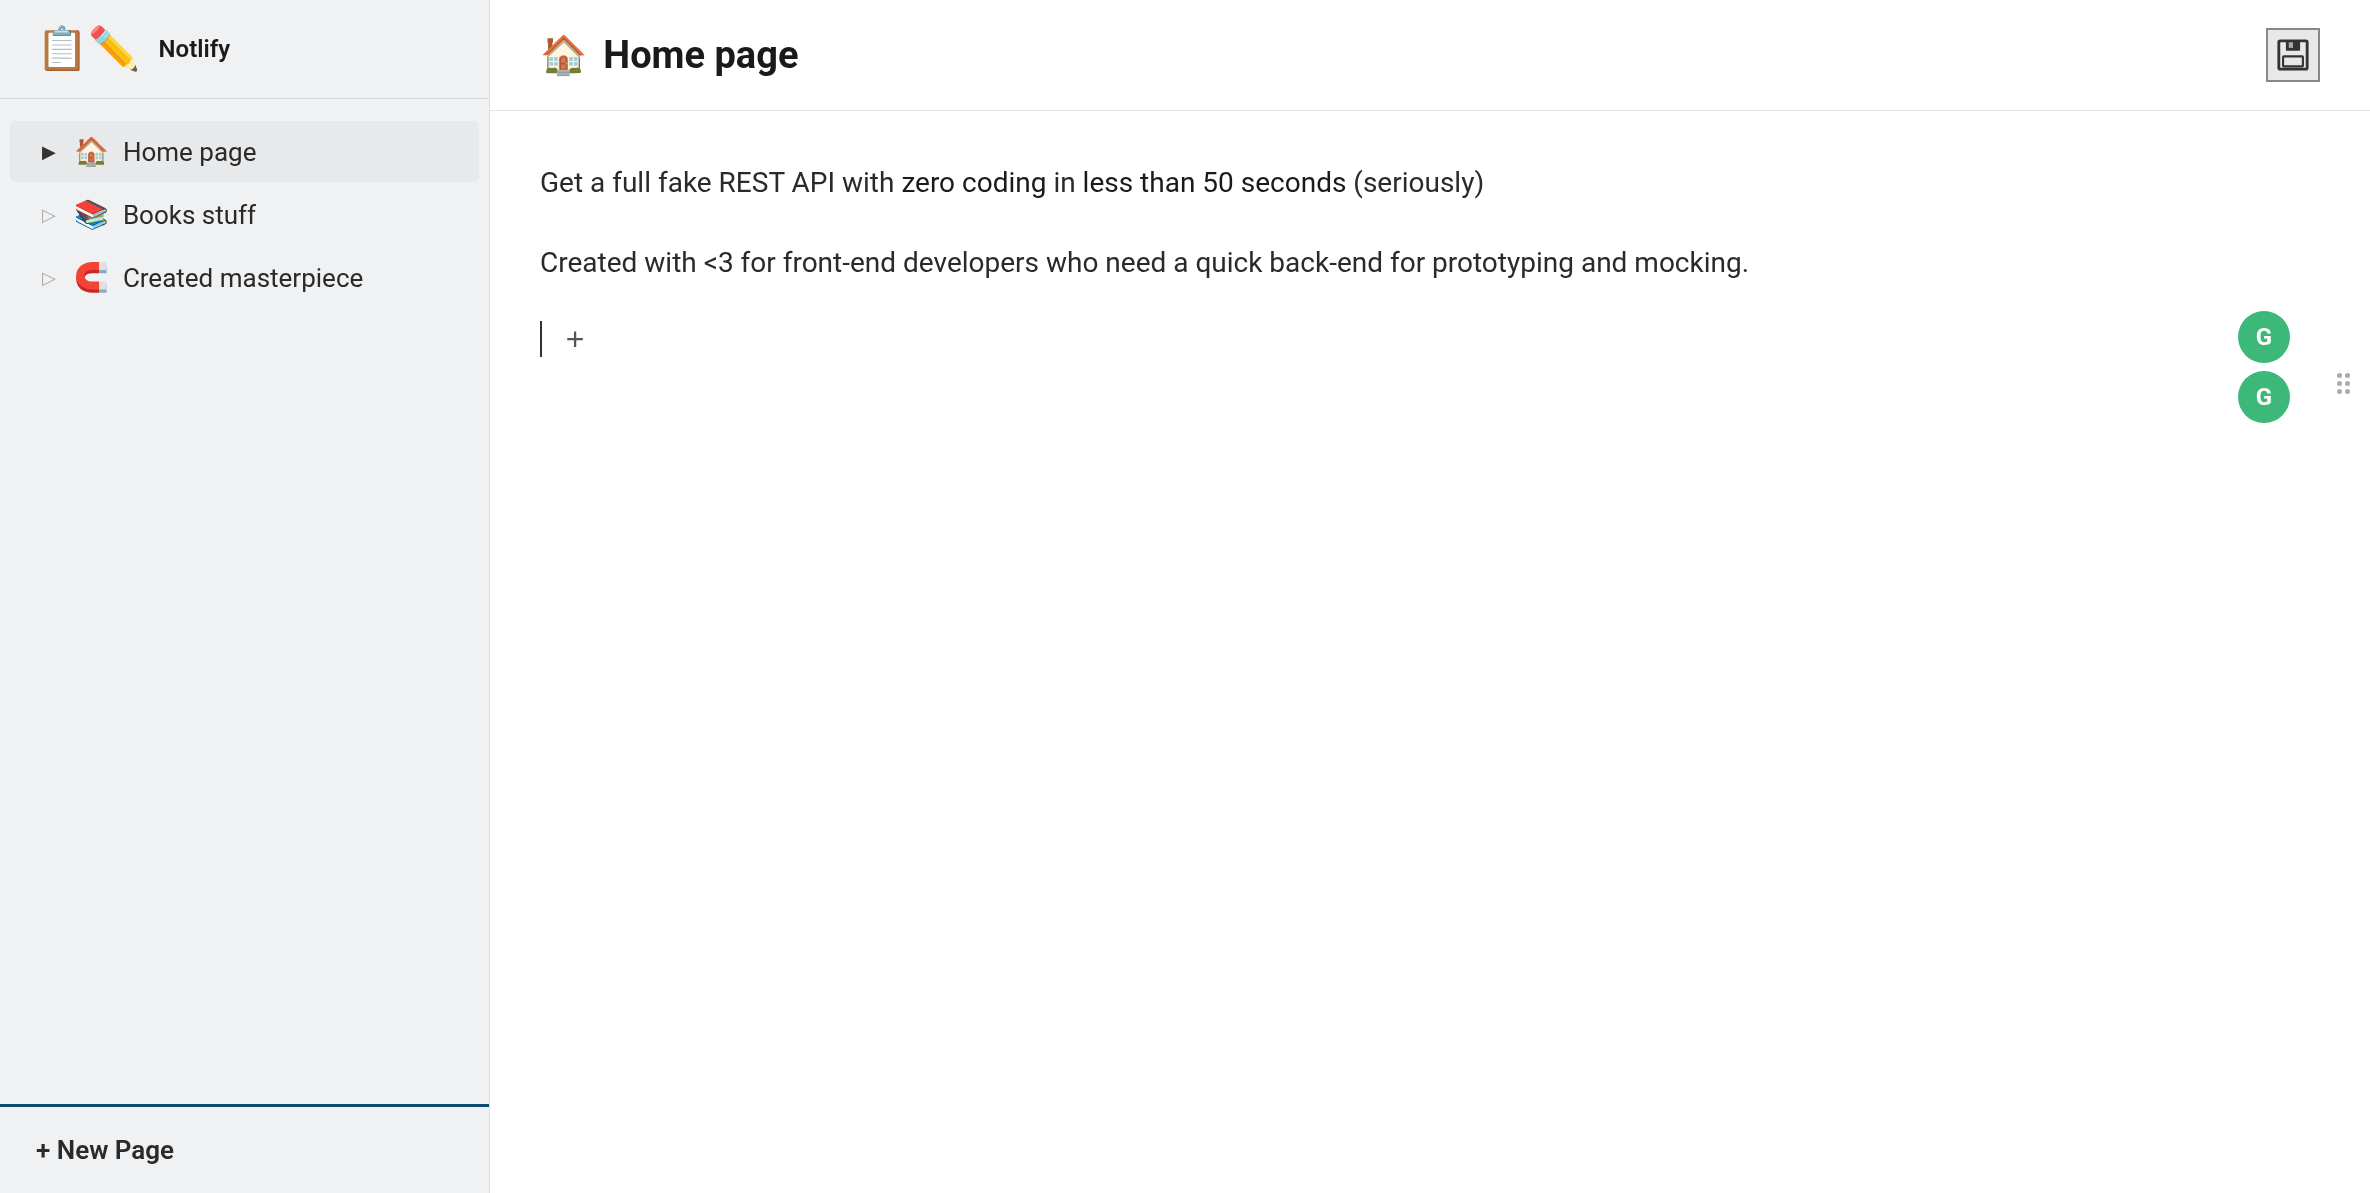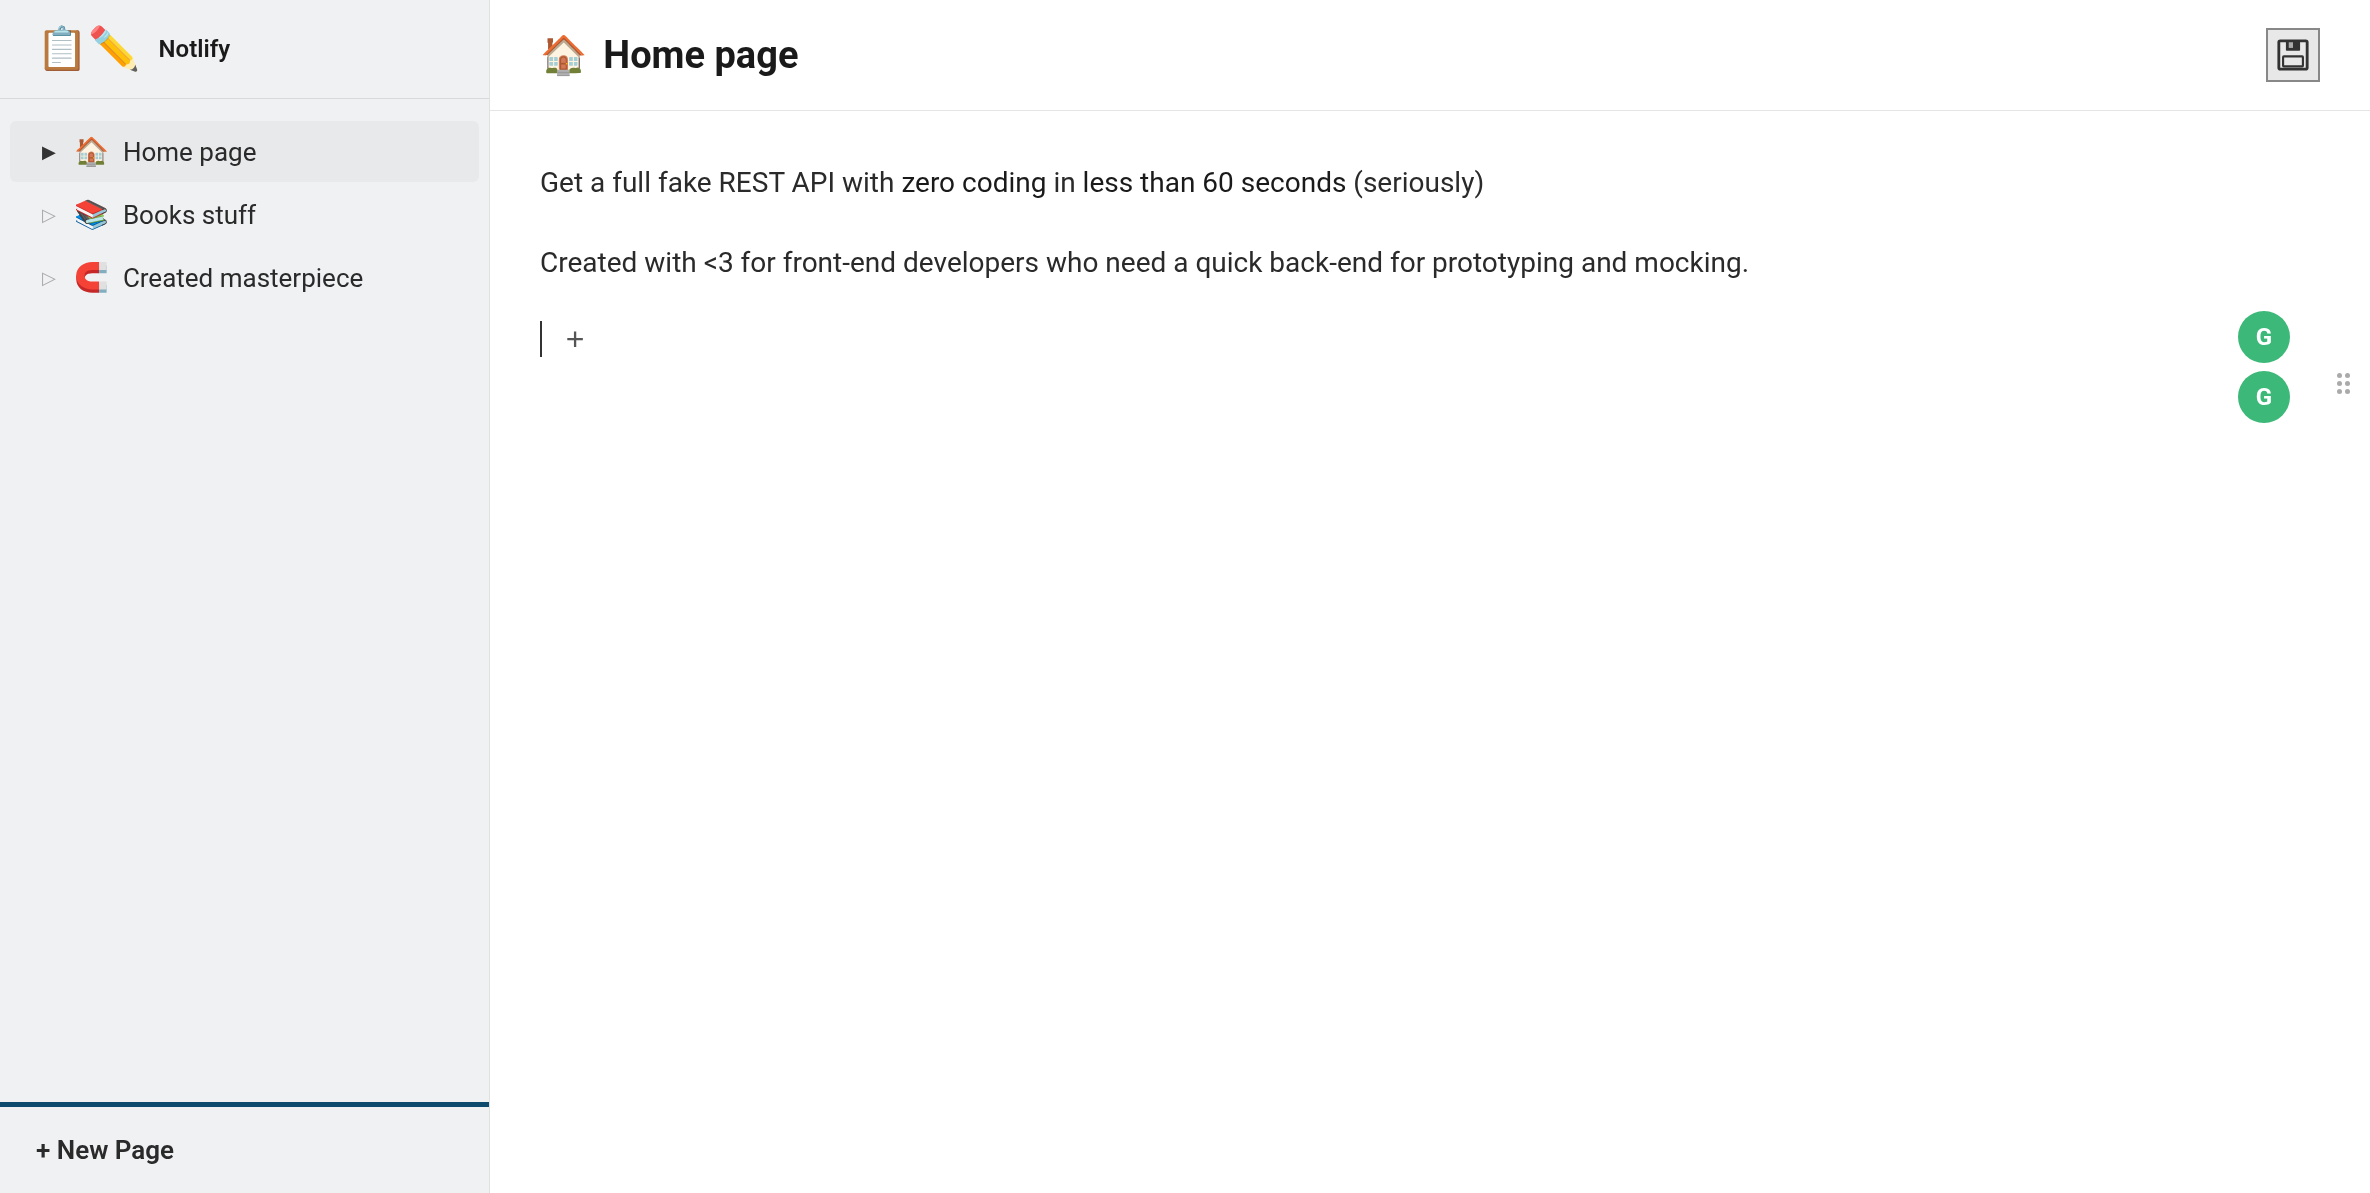--- a/index.html
+++ b/index.html
@@ -92,21 +92,21 @@
     }
 
     .nav-item-label {
       font-size: 26px;
       font-weight: 400;
       color: #2a2a2a;
     }
 
     .sidebar-footer {
       padding: 28px 36px;
-      border-top: 5px solid #0c4a6e;
+      border-top: 3px solid #0c4a6e;
     }
 
     .new-page-btn {
       font-size: 26px;
       font-weight: 600;
       color: #2a2a2a;
       cursor: pointer;
       user-select: none;
       display: flex;
       align-items: center;
@@ -306,21 +306,21 @@
         <rect x="2" y="2" width="20" height="20" rx="1"></rect>
         <rect x="7" y="2" width="10" height="7" rx="0.5" fill="#333" stroke="none"></rect>
         <rect x="5" y="13" width="14" height="7" rx="0.5" fill="none" stroke="#333" stroke-width="1.5"></rect>
         <rect x="9" y="3" width="3" height="4" fill="#aaa" stroke="none"></rect>
       </svg>
     </div>
   </header>
 
   <div class="editor-area">
     <p class="content-paragraph">
-      Get a full fake REST API with <strong>zero coding</strong> in <strong>less than 60 seconds</strong> (seriously)
+      Get a full fake REST API with <strong>zero coding</strong> in <strong>less than 50 seconds</strong> (seriously)
     </p>
 
     <p class="content-paragraph">
       Created with &lt;3 for front-end developers who need a quick back-end for prototyping and mocking.
     </p>
 
     <div class="new-block-line">
       <span class="cursor-bar"></span>
       <button class="add-block-btn">+</button>
     </div>

